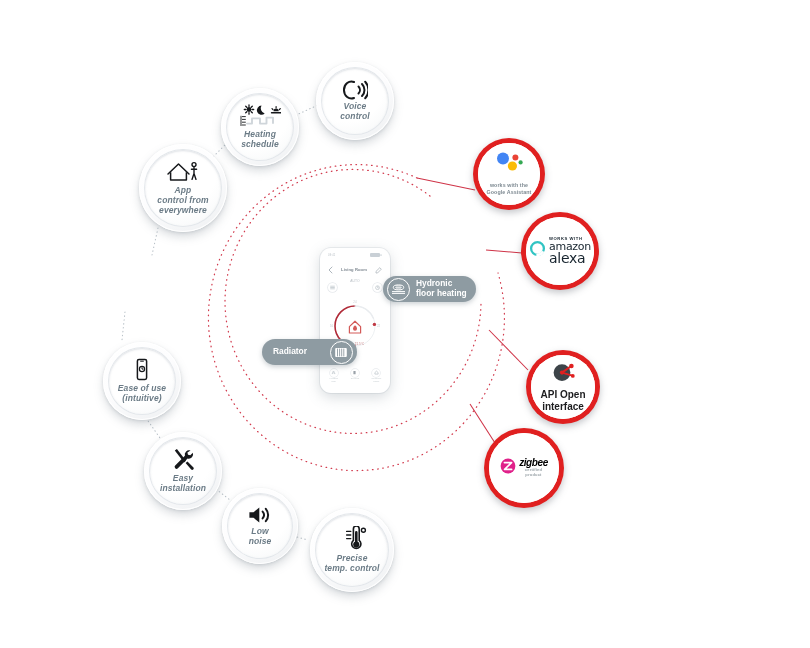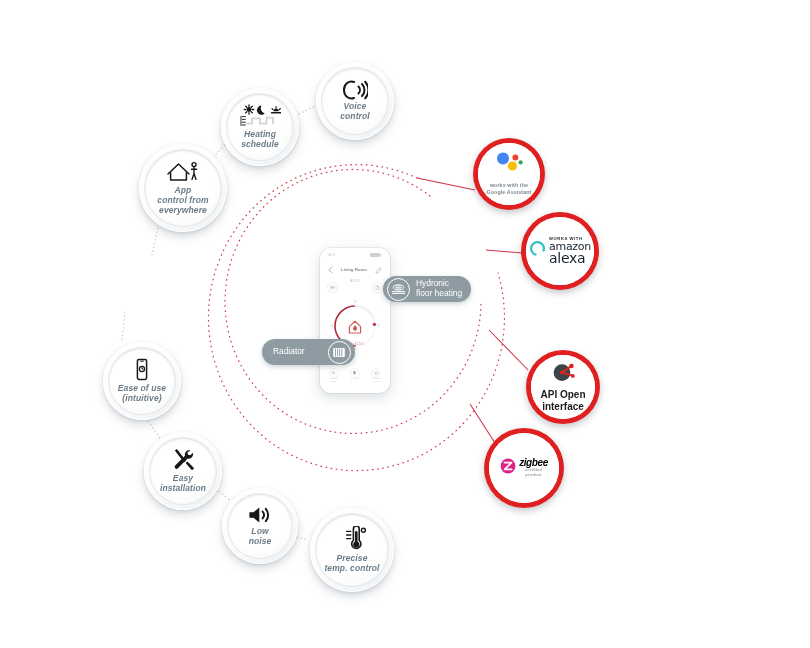--- a/index.html
+++ b/index.html
@@ -91,21 +91,21 @@
   .ph-tabico{width:8px;height:8px;border-radius:50%;box-shadow:0 0 0 .7px #e6e9ec;display:flex;align-items:center;justify-content:center;}
   .ph-tablab{font-size:2.4px;color:#c3cace;text-align:center;line-height:1.2;}
 
   
   .pill{
     position:absolute;display:flex;align-items:center;
     background:#8e9ba2;border-radius:100px;
     box-shadow:0 2px 5px rgba(110,122,132,.35);
     height:26px;
   }
-  .pill .pl-txt{font-size:8.4px;font-weight:normal;color:#ffffff;line-height:1.15;}
+  .pill .pl-txt{font-size:8.4px;font-weight:bold;color:#ffffff;line-height:1.15;}
   .pill .pl-ico{
     width:21px;height:21px;border-radius:50%;
     border:1.4px solid #ffffff;display:flex;align-items:center;justify-content:center;flex:none;
   }
   #pill-hydronic{left:383px;top:276px;padding:0 9px 0 4px;gap:6px;}
   #pill-radiator{left:262px;top:339px;padding:0 4px 0 11px;gap:23px;}
 </style>
 </head>
 <body>
 

